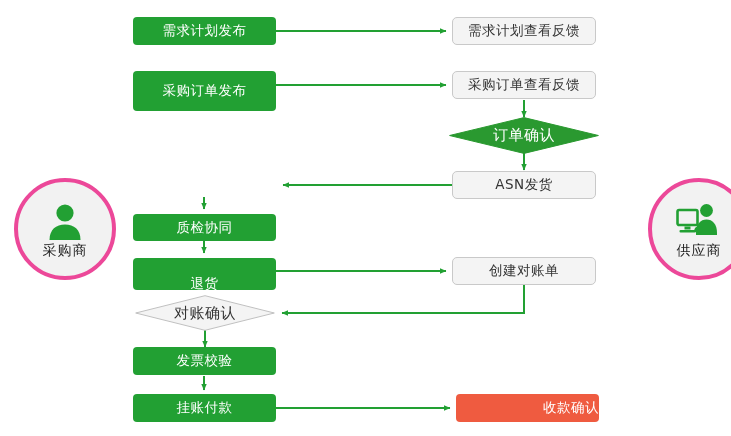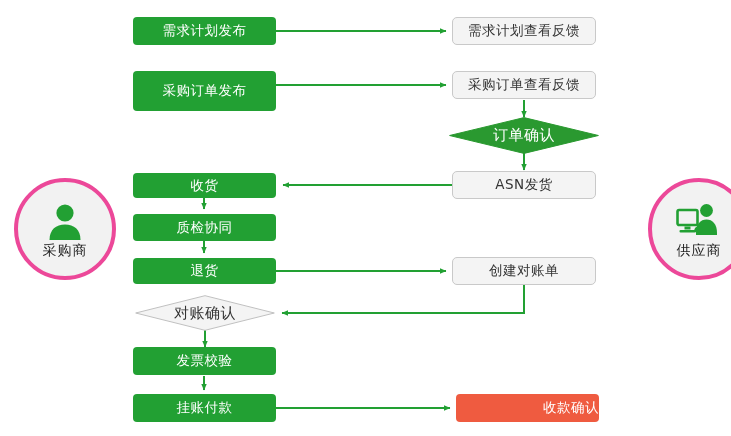--- a/index.html
+++ b/index.html
@@ -182,29 +182,26 @@
     <svg viewBox="0 0 150 37" width="150" height="37">
       <polygon points="75,0.6 149.4,18.5 75,36.4 0.6,18.5" fill="#2a9930" stroke="#2a9930" stroke-width="1"></polygon>
     </svg>
     <span class="dlabel">订单确认</span>
   </div>
 
   <div class="node gray" style="left:452px; top:171px; width:144px; height:28px;">
     <span>ASN发货</span>
   </div>
 
-  <div class="node green" style="left:133px; top:173px; width:143px; height:25px;">
-    <span>收货</span>
-  </div>
 
   <div class="node green" style="left:133px; top:214px; width:143px; height:27px;">
     <span>质检协同</span>
   </div>
 
-  <div class="node green" style="left:133px; top:258px; width:143px; height:26px;">
+  <div class="node green" style="left:133px; top:258px; width:143px; height:32px;align-items:flex-end;">
     <span>退货</span>
   </div>
 
   <div class="node gray" style="left:452px; top:257px; width:144px; height:28px;">
     <span>创建对账单</span>
   </div>
 
   <div class="diamond white" style="left:135px; top:295px; width:140px; height:36px;justify-content:center;">
     <svg viewBox="0 0 140 36" width="140" height="36">
       <polygon points="70,0.7 139.3,18 70,35.3 0.7,18" fill="#f4f4f4" stroke="#c0c0c0" stroke-width="1"></polygon>

